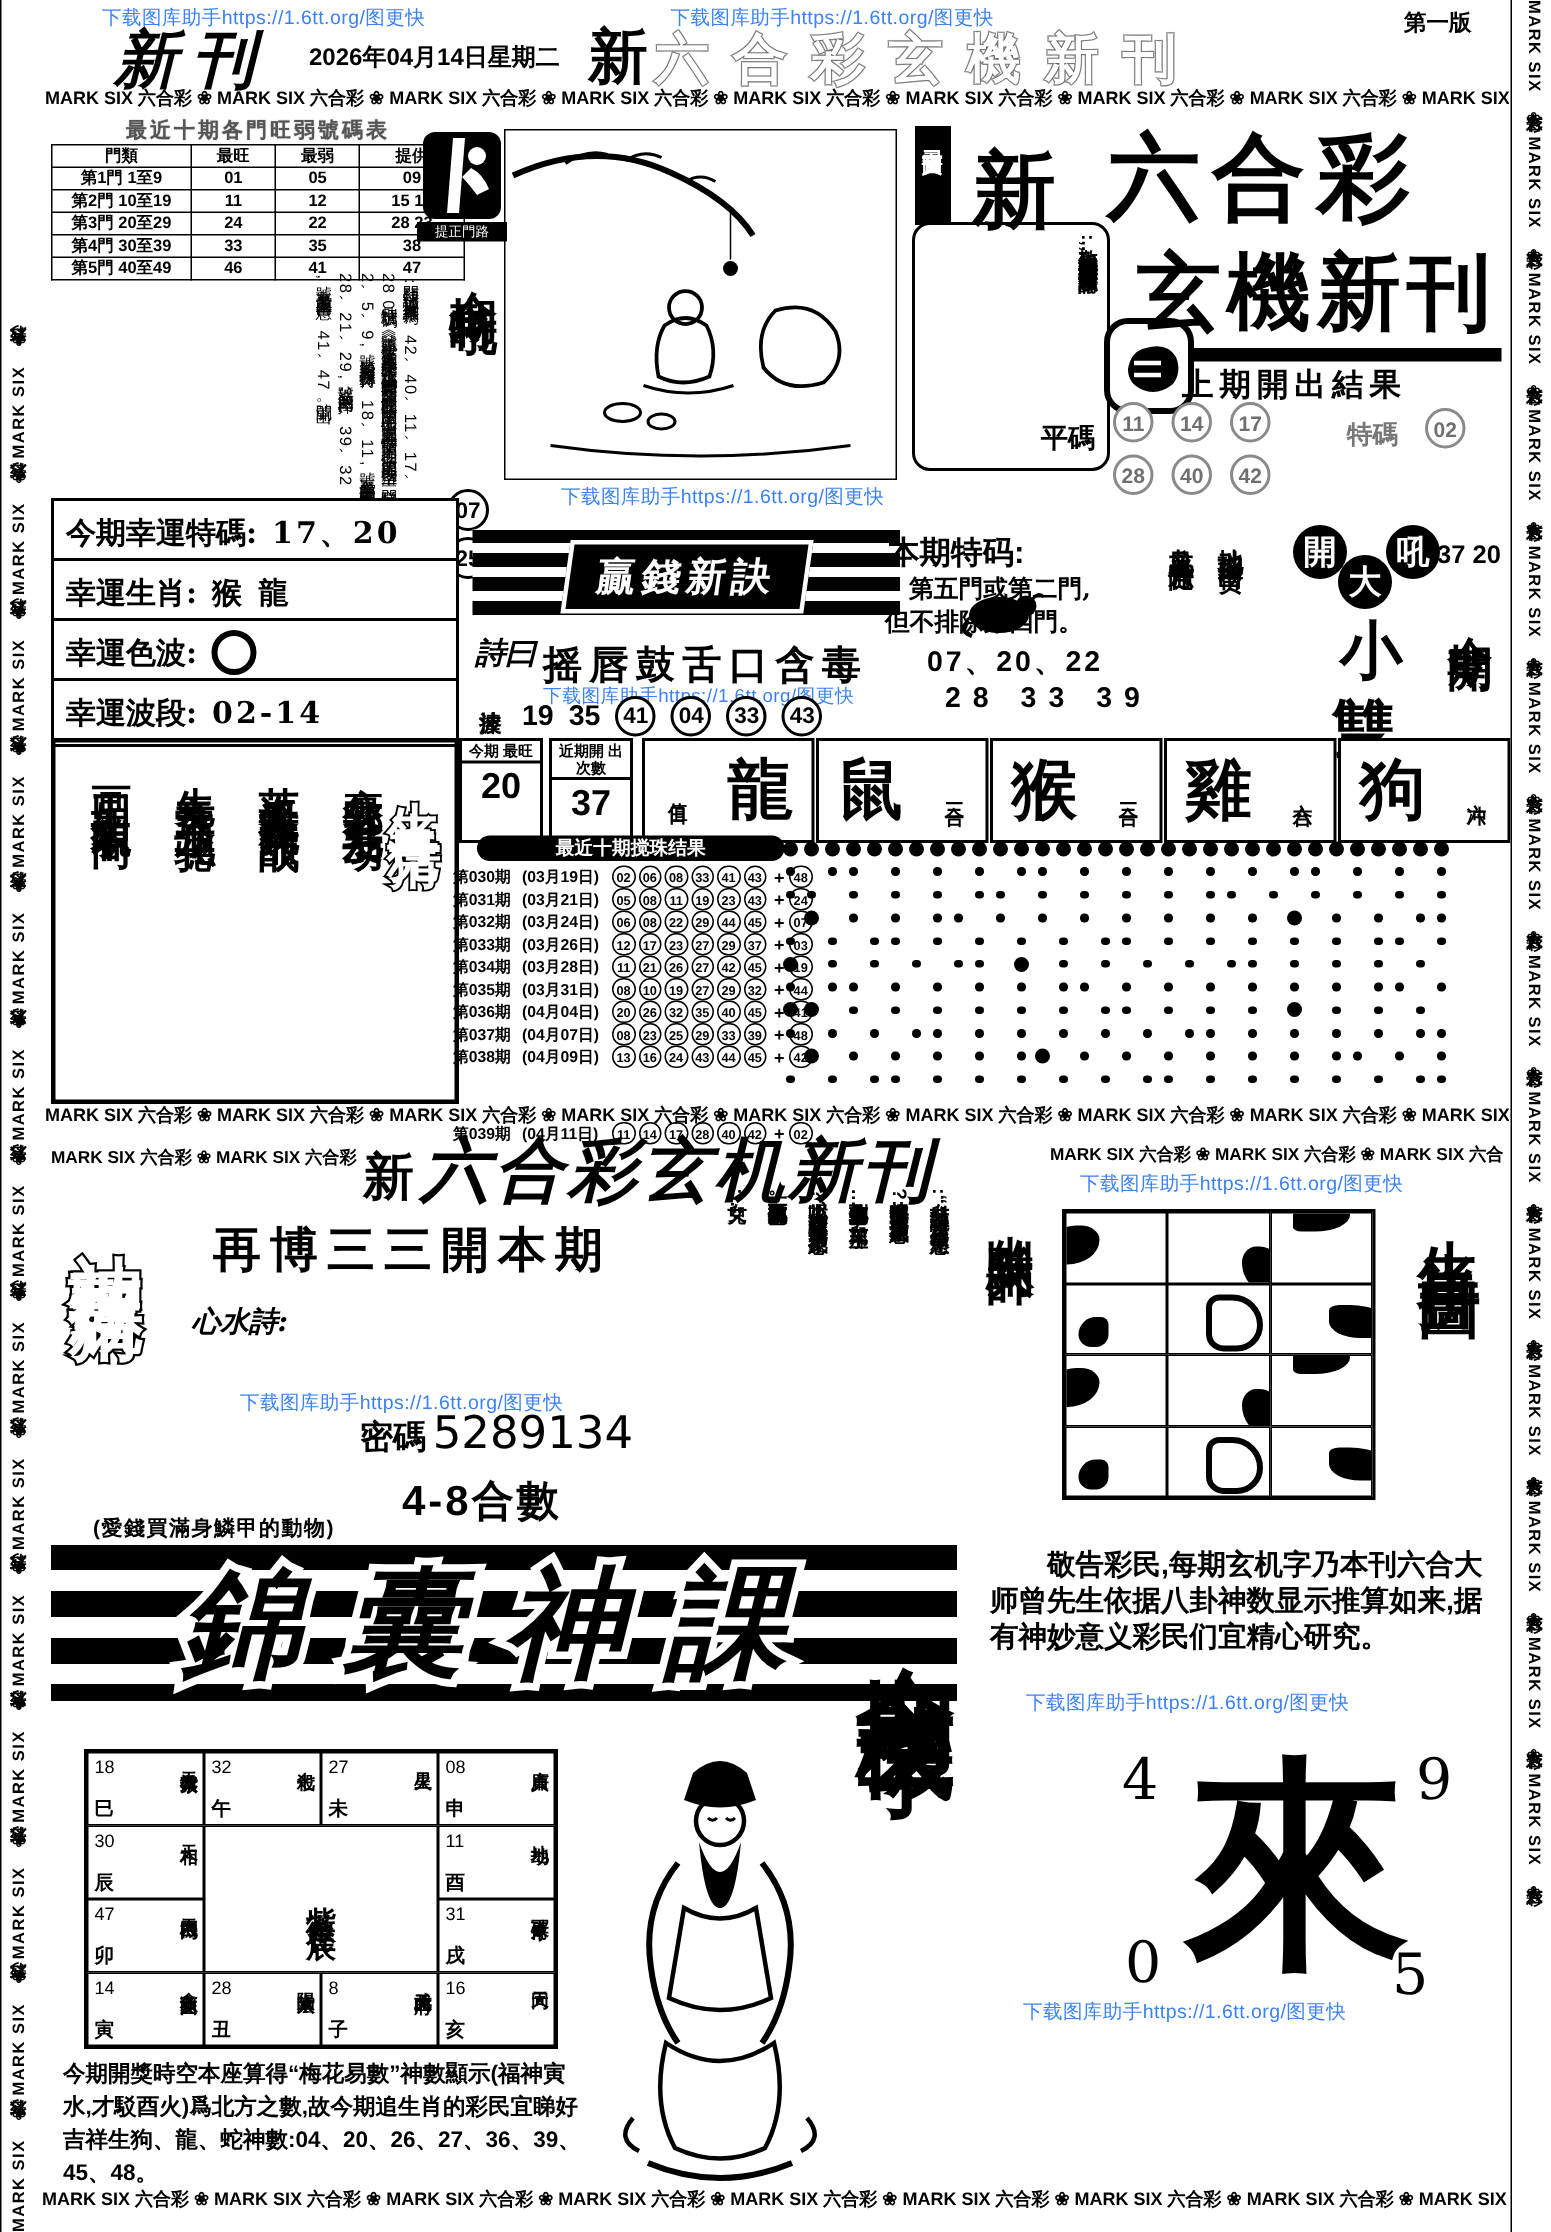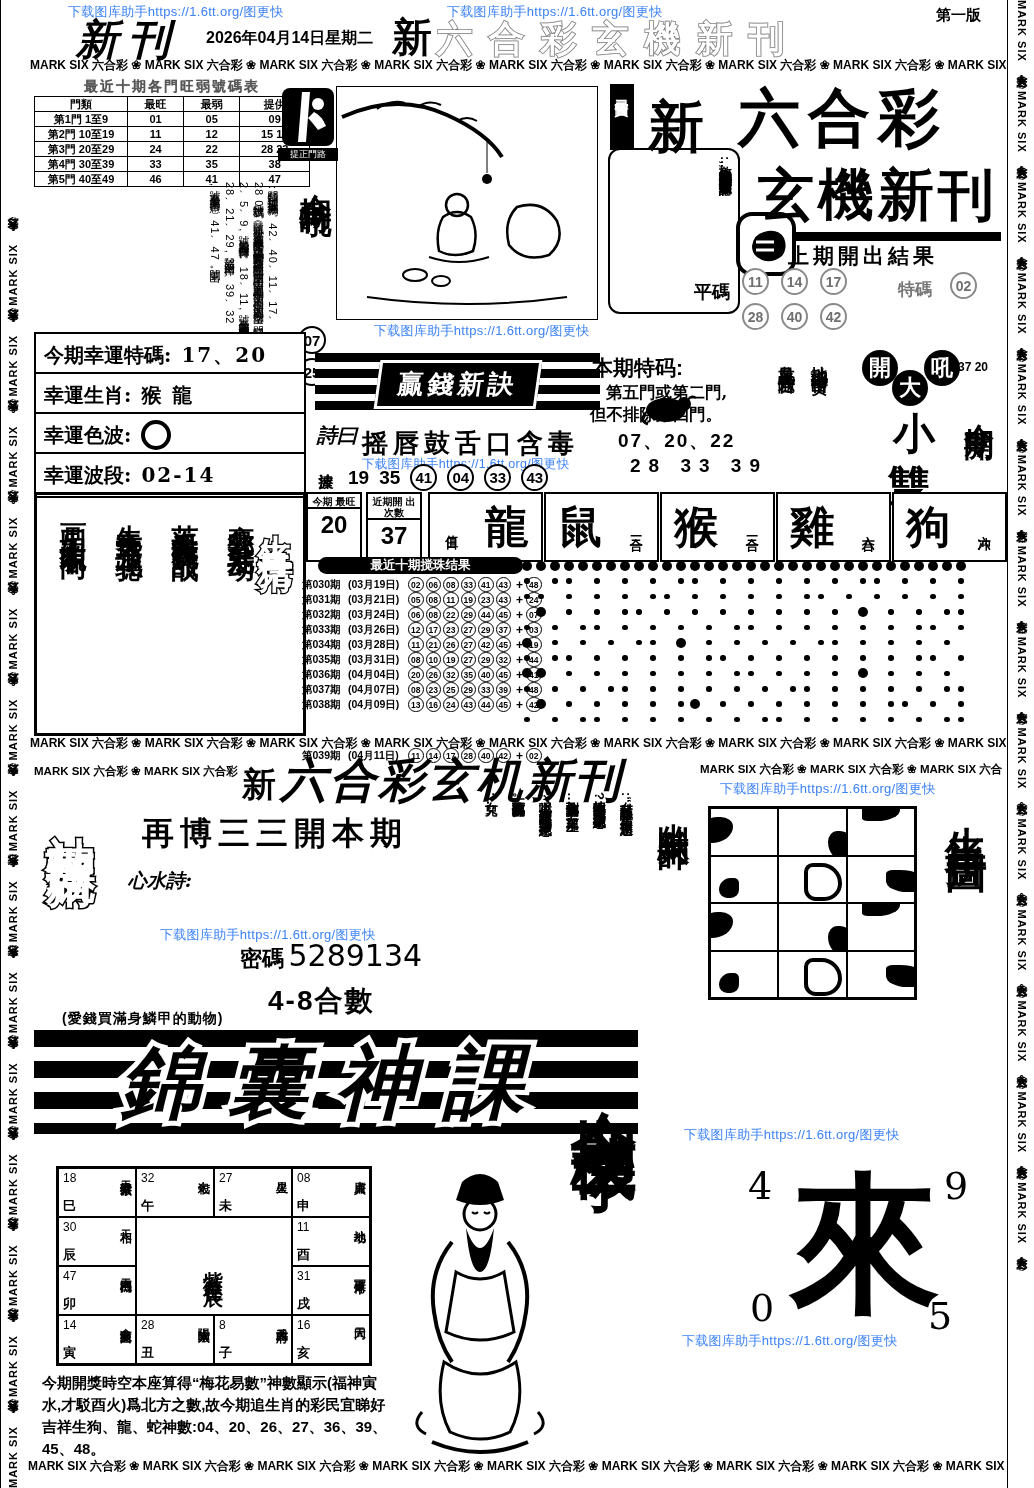--- a/index.html
+++ b/index.html
@@ -251,21 +251,21 @@
   <div class="abs b" style="left:618px;top:428px;font-size:19px;letter-spacing:2px;">07、20、22</div>
   <div class="abs b" style="left:630px;top:455px;font-size:19px;letter-spacing:8px;">28 33 39</div>
 
   <div class="abs v pre serif b" style="left:770px;top:352px;height:142px;font-size:17px;line-height:33px;letter-spacing:2px;">地动山摇今出贵
 龙风呈祥六合随</div>
   <div class="abs" style="left:862px;top:350px;width:145px;height:60px;">
       <span class="kc" style="left: 0px; top: 0px;">開</span>
       <span class="kc" style="left: 30px; top: 20px;">大</span>
       <span class="kc" style="left: 62px; top: 0px;">吼</span>
     </div>
-  <div class="abs b" style="left:958px;top:360px;font-size:12px;">37 20</div>
+  <div class="abs b" style="left:958px;top:360px;font-size:17px;">37 20</div>
   <div class="abs bigser" style="left:893px;top:406px;font-size:42px;">小</div>
   <div class="abs bigser" style="left:888px;top:458px;font-size:42px;">雙</div>
   <div class="abs v bigser" style="left:958px;top:400px;height:135px;font-size:30px;letter-spacing:4px;">今期開</div>
 
   <div>
       <div class="lucky-row" style="top: 332px;">
         <span>今期幸運特碼:</span>
         <span class="val">17、20</span>
       </div>
       <div class="lucky-row" style="top: 372px;">
@@ -1303,20 +1303,21 @@
       <div class="pz">
         <div class="blob"></div>
       </div>
     </div>
   <div class="abs v bigser" style="left:938px;top:792px;height:215px;font-size:42px;letter-spacing:10px;">生肖拼圖</div>
 
   <div id="jinnang" class="abs" style="left:34px;top:1030px;width:604px;height:104px;">
     <span class="txt">錦囊神課</span>
   </div>
 
+  <div class="abs b" style="left:660px;top:1032px;width:344px;font-size:19px;line-height:24px;text-indent:2em;">敬告彩民,每期玄机字乃本刊六合大师曾先生依据八卦神数显示推算如来,据有神妙意义彩民们宜精心研究。</div>
   <div class="abs url" style="left:652px;top:1126px;">下载图库助手https://1.6tt.org/图更快</div>
 
   <div id="ziwei" class="abs" style="left:56px;top:1166px;width:312px;height:196px;">
       <div class="zw" style="grid-area: si;">
         <span class="n">18</span>
         <span class="st">天梁紫微</span>
         <span class="br">巳</span>
       </div>
       <div class="zw" style="grid-area: wu;">
         <span class="n">32</span>

